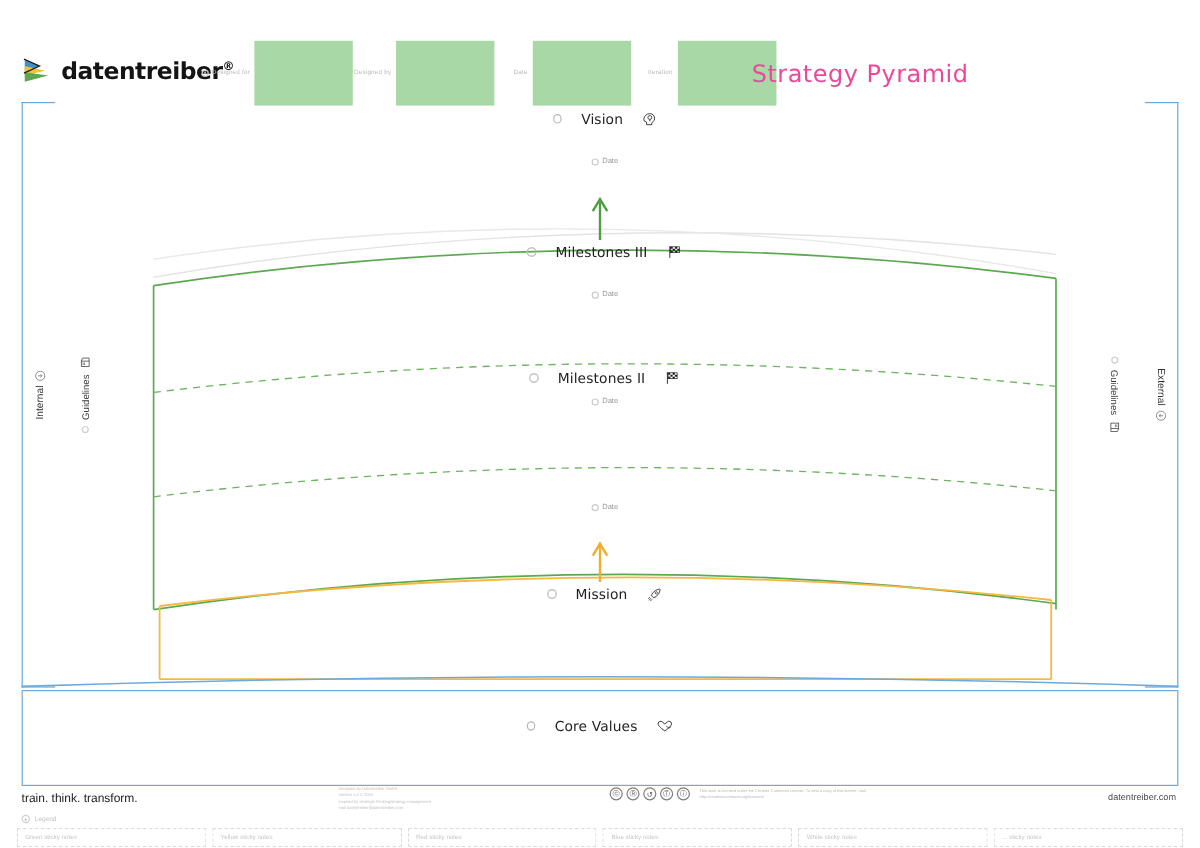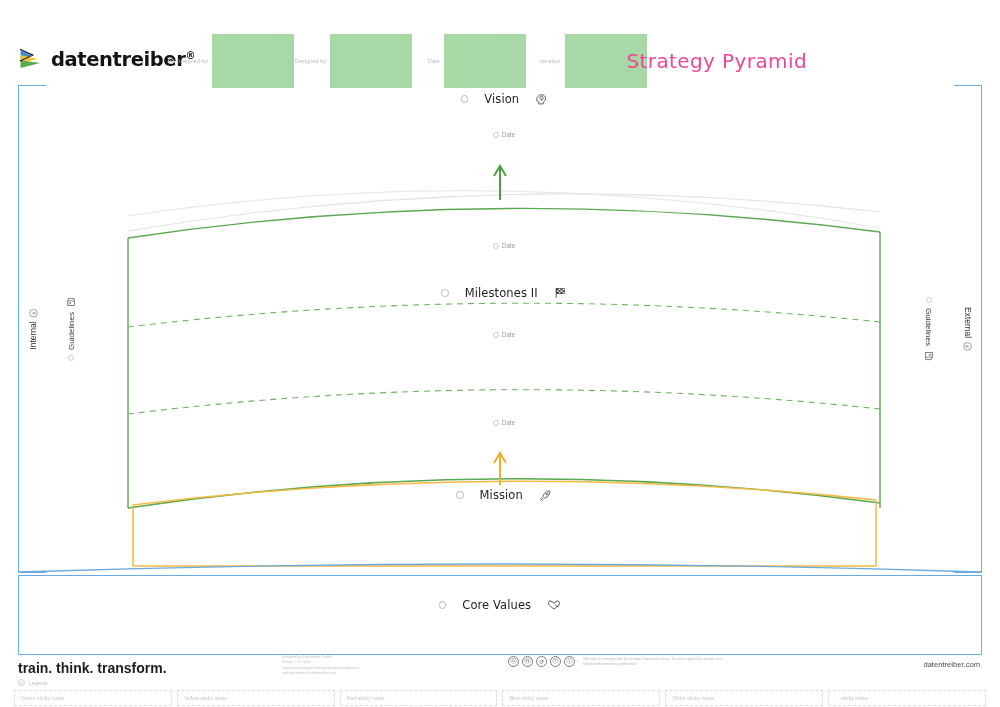--- a/index.html
+++ b/index.html
@@ -59,21 +59,21 @@
   .date-chip { position: absolute; left: 0; width: 100%; text-align: center;
                font-size: 6.3px; color: #9a9a9a;
                display: flex; align-items: center; justify-content: center; gap: 3px; }
   .date-chip .bullet { width: 6px; height: 6px; border-radius: 50%; border: .7px solid #cbcbcb; flex: none; }
 
   
   .core-strip { position: absolute; left: 18px; right: 18px; top: 575px; height: 80px;
                 border: 1px solid #6aaade; background: #fff; }
 
   
-  .tagline { position: absolute; left: 18px; top: 660px; font-size: 14px; font-weight: 700; color: #1d1d1d; }
+  .tagline { position: absolute; left: 18px; top: 660px; font-size: 10px; font-weight: 400; color: #1d1d1d; }
   .credits { position: absolute; left: 282px; top: 655px; font-size: 3.4px; color: #c2c2c2; line-height: 1.55; }
   .cc-row { position: absolute; left: 508px; top: 656px; display: flex; align-items: center; gap: 3px; }
   .cc-ico { width: 11px; height: 11px; border-radius: 50%; border: .8px solid #7d7d7d;
             display: flex; align-items: center; justify-content: center; font-size: 6px; color: #5c5c5c; }
   .cc-text { margin-left: 5px; font-size: 3.3px; color: #b4b4b4; line-height: 1.5; max-width: 180px; }
   .site-url { position: absolute; right: 20px; top: 660px; font-size: 7.6px; color: #4c4c4c; }
 
   .legend { position: absolute; left: 18px; top: 679px; display: flex; align-items: center; gap: 4px; }
   .legend-bullet { width: 7px; height: 7px; border-radius: 50%; border: .7px solid #cfcfcf;
                    display: flex; align-items: center; justify-content: center; font-size: 4px; color: #bdbdbd; }
@@ -222,26 +222,40 @@
         <path d="M3 14 Q2 7 8 4 Q16 1 19 8 Q21 14 15 17 L15 20 L7 20 L7 16 Z" fill="none" stroke="#222" stroke-width="1.3"></path>
         <circle cx="12" cy="9" r="3" fill="none" stroke="#222" stroke-width="1.2"></circle>
         <path d="M12 12 L12 15" stroke="#222" stroke-width="1.2"></path>
       </svg>
     </div>
     <div class="date-chip" style="top:46px;">
       <span class="bullet"></span>
       <span>Date</span>
     </div>
 
+    <div class="layer-title" style="top:118px;">
+      <span class="bullet"></span>
+      <span>Milestones III</span>
+      <svg width="13" height="12" viewBox="0 0 24 22">
+        <path d="M4 2 L4 20" stroke="#222" stroke-width="1.4"></path>
+        <rect x="5" y="3" width="14" height="9" fill="none" stroke="#222" stroke-width="1.1"></rect>
+        <rect x="5" y="3" width="3.5" height="3" fill="#222"></rect>
+          <rect x="12" y="3" width="3.5" height="3" fill="#222"></rect>
+        <rect x="8.5" y="6" width="3.5" height="3" fill="#222"></rect>
+          <rect x="15.5" y="6" width="3.5" height="3" fill="#222"></rect>
+        <rect x="5" y="9" width="3.5" height="3" fill="#222"></rect>
+          <rect x="12" y="9" width="3.5" height="3" fill="#222"></rect>
+      </svg>
+    </div>
     <div class="date-chip" style="top:157px;">
       <span class="bullet"></span>
       <span>Date</span>
     </div>
 
-    <div class="layer-title" style="top:201px;">
+    <div class="layer-title" style="top:223px;">
       <span class="bullet"></span>
       <span>Milestones II</span>
       <svg width="13" height="12" viewBox="0 0 24 22">
         <path d="M4 2 L4 20" stroke="#222" stroke-width="1.4"></path>
         <rect x="5" y="3" width="14" height="9" fill="none" stroke="#222" stroke-width="1.1"></rect>
         <rect x="5" y="3" width="3.5" height="3" fill="#222"></rect>
           <rect x="12" y="3" width="3.5" height="3" fill="#222"></rect>
         <rect x="8.5" y="6" width="3.5" height="3" fill="#222"></rect>
           <rect x="15.5" y="6" width="3.5" height="3" fill="#222"></rect>
         <rect x="5" y="9" width="3.5" height="3" fill="#222"></rect>

